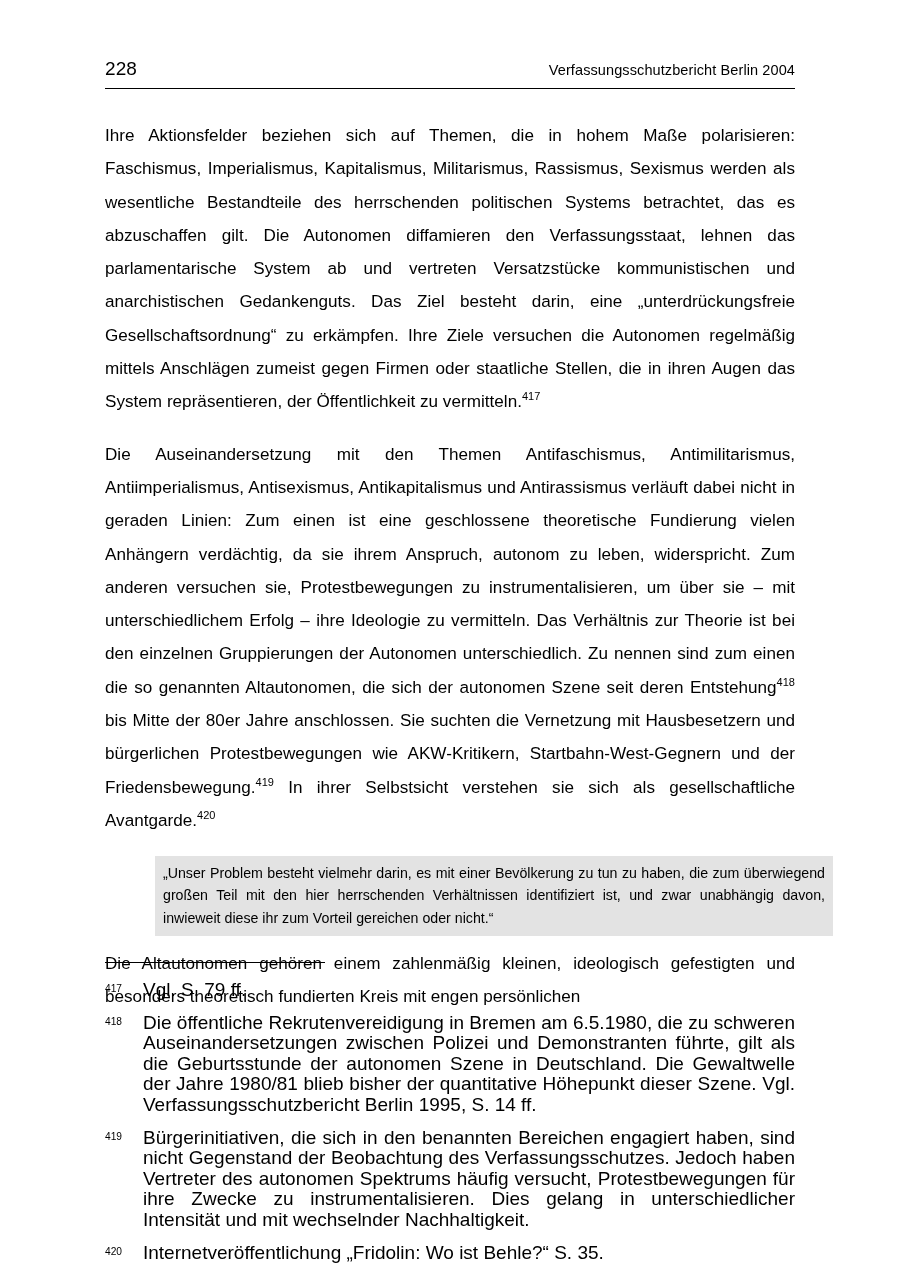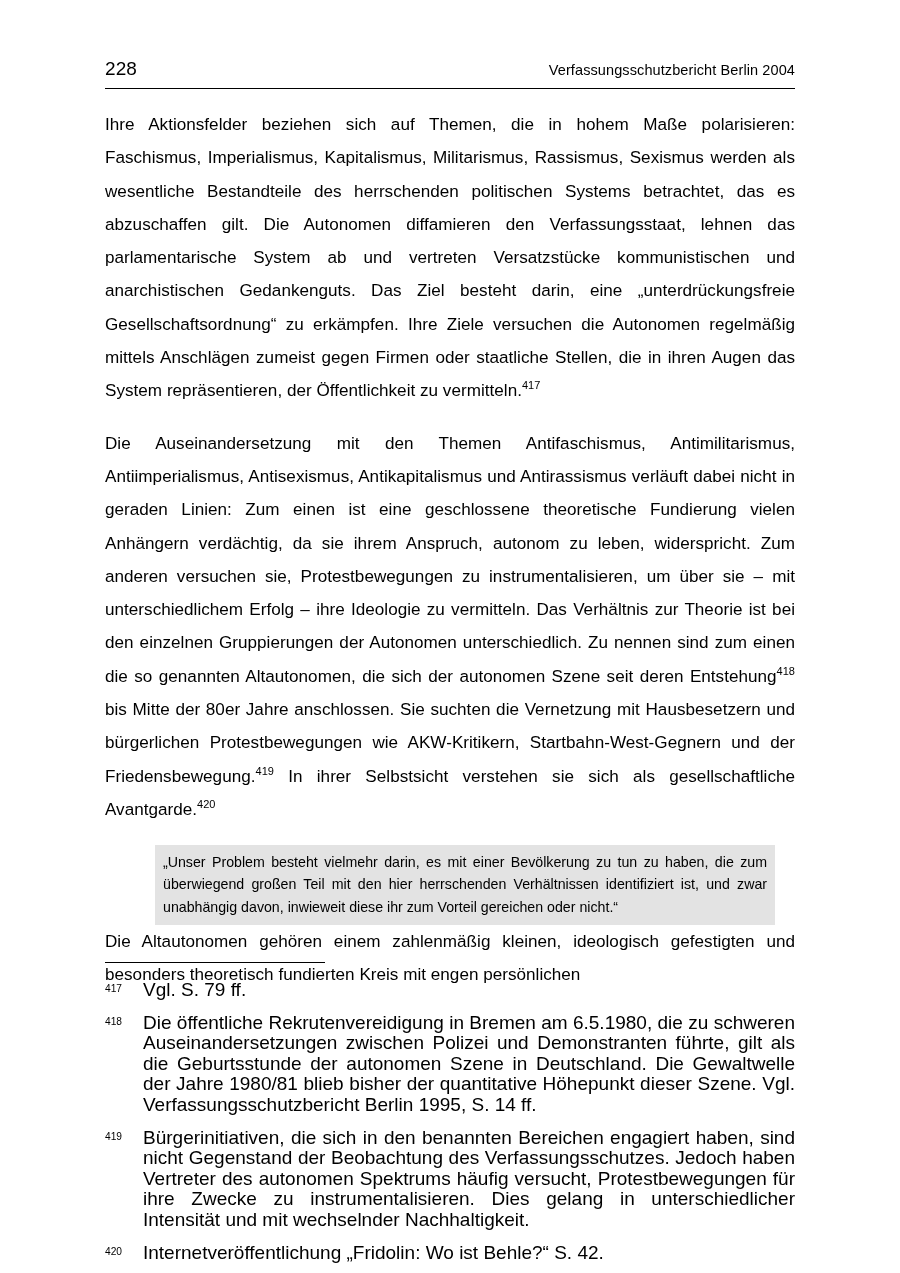--- a/index.html
+++ b/index.html
@@ -50,42 +50,42 @@
   }
 
   
   .body-area {
     position: absolute;
     left: 105px;
     top: 108px;
     width: 690px;
   }
   p.para {
-    margin: 0 0 0 0;
+    margin: 11px 0 0 0;
     font-size: 17.1px;
     line-height: 33.3px;
     text-align: justify;
     text-justify: inter-word;
     letter-spacing: 0.02px;
     hyphens: manual;
   }
   p.para + p.para {
     margin-top: 19px;
   }
   sup.fn {
     font-size: 11px;
     vertical-align: super;
     line-height: 0;
   }
 
   
   .quote-block {
     margin-top: 19px;
     margin-left: 50px;
-    width: 620px;
+    width: 678px;
     background: #e3e3e3;
     padding: 6px 8px 7px 8px;
     box-sizing: border-box;
   }
   .quote-block p {
     margin: 0;
     font-size: 14.2px;
     line-height: 22.2px;
     text-align: justify;
     text-justify: inter-word;
@@ -166,17 +166,17 @@
       <div class="footnote-text">Die öffentliche Rekrutenvereidigung in Bremen am 6.5.1980, die zu schweren Auseinandersetzungen zwischen Polizei und Demonstranten führte, gilt als die Geburtsstunde der autonomen Szene in Deutschland. Die Gewaltwelle der Jahre 1980/81 blieb bisher der quantitative Höhepunkt dieser Szene. Vgl. Verfassungsschutzbericht Berlin 1995, S. 14 ff.</div>
     </div>
 
     <div class="footnote">
       <div class="footnote-marker">419</div>
       <div class="footnote-text">Bürgerinitiativen, die sich in den benannten Bereichen engagiert haben, sind nicht Gegenstand der Beobachtung des Verfassungsschutzes. Jedoch haben Vertreter des autonomen Spektrums häufig versucht, Protestbewegungen für ihre Zwecke zu instrumentalisieren. Dies gelang in unterschiedlicher Intensität und mit wechselnder Nachhaltigkeit.</div>
     </div>
 
     <div class="footnote">
       <div class="footnote-marker">420</div>
-      <div class="footnote-text">Internetveröffentlichung „Fridolin: Wo ist Behle?“ S. 42.</div>
+      <div class="footnote-text">Internetveröffentlichung „Fridolin: Wo ist Behle?“ S. 35.</div>
     </div>
   </div>
 
 </div>
 
 </body></html>

